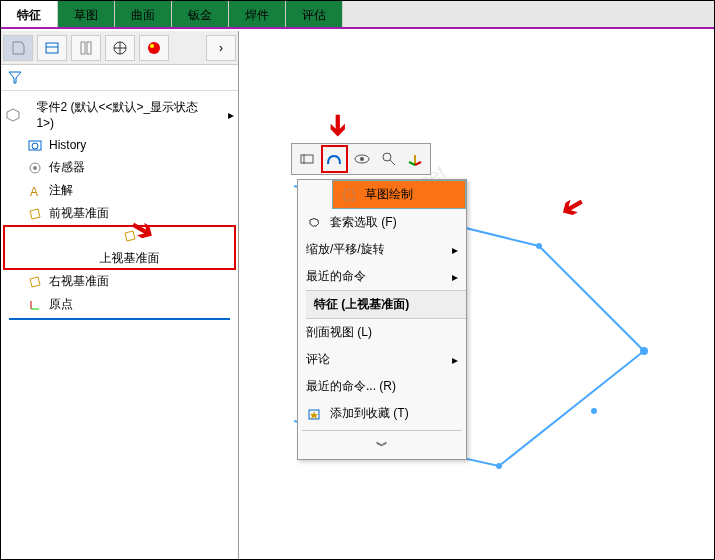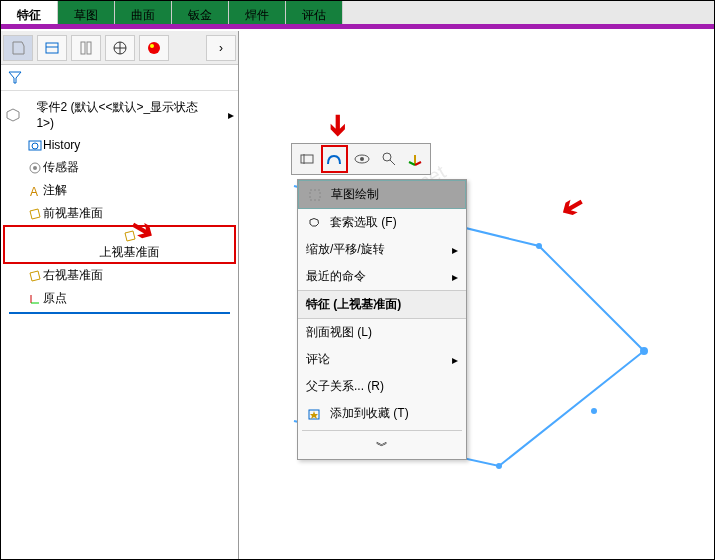--- a/index.html
+++ b/index.html
@@ -1,50 +1,50 @@
 <!DOCTYPE html>
 <html><head>
 <meta charset="utf-8">
 <style>
 * { box-sizing: border-box; margin: 0; padding: 0; font-family: "Microsoft YaHei", sans-serif; font-size: 12px; }
 body { width: 715px; height: 560px; background: #fff; position: relative; overflow: hidden; border: 1px solid #000; }
 
-.top-tabs { display: flex; height: 28px; border-bottom: 5px solid #a21caf; background: #e8e8e8; }
+.top-tabs { display: flex; height: 28px; border-bottom: 2px solid #a21caf; background: #e8e8e8; }
 .top-tab { padding: 6px 16px; border-right: 1px solid #ccc; cursor: pointer; background: #15803d; }
 .top-tab.active { background: #fff; font-weight: bold; }
 
 .top-toolbar { position: absolute; top: 32px; right: 20px; display: flex; gap: 6px; }
 .top-toolbar .tbtn { width: 22px; height: 22px; display: flex; align-items: center; justify-content: center; }
 
 .side-panel { position: absolute; left: 0; top: 30px; width: 238px; height: 530px; border-right: 1px solid #999; background: #fff; }
 .side-tabs { display: flex; height: 34px; background: #eee; border-bottom: 1px solid #ccc; align-items: center; }
 .side-tab { width: 30px; height: 26px; display: flex; align-items: center; justify-content: center; border: 1px solid #ccc; margin: 2px; background: #f8f8f8; }
 .side-tab.active { background: #d0d8e8; }
 
 .filter-row { height: 26px; padding: 4px 6px; border-bottom: 1px solid #ddd; }
 
 .tree { padding: 4px 2px; }
 .tree-root { padding: 4px 2px; display: flex; align-items: center; gap: 16px; }
-.tree-item { padding: 3px 4px 3px 24px; display: flex; align-items: center; cursor: pointer; }
+.tree-item { padding: 3px 4px 3px 24px; display: flex; align-items: center; gap: 6px; cursor: pointer; }
 .tree-item.highlight { border: 2px solid #d00; padding: 1px 2px 1px 22px; flex-direction: column; }
 .tree-underline { border-bottom: 2px solid #0066cc; margin: 2px 6px 0 6px; }
 
 .ticon { width: 16px; height: 16px; display: inline-flex; align-items: center; justify-content: center; }
 
 .viewport { position: absolute; left: 238px; top: 30px; right: 0; bottom: 0; background: #fff; }
 
 .mini-toolbar { position: absolute; left: 290px; top: 142px; width: 140px; height: 32px; border: 1px solid #999; background: #f4f4f4; display: flex; align-items: center; padding: 2px; gap: 1px; }
 .mini-btn { width: 26px; height: 26px; display: flex; align-items: center; justify-content: center; border: 1px solid transparent; }
 .mini-btn.highlight { border: 2px solid #d00; width: 28px; height: 28px; }
 
 .context-menu { position: absolute; left: 296px; top: 178px; width: 170px; background: #f8f8f8; border: 1px solid #999; box-shadow: 2px 2px 4px rgba(0,0,0,0.2); }
 .cm-item { padding: 5px 8px; display: flex; align-items: center; gap: 8px; cursor: pointer; }
-.cm-item.sel { background: #a3a3a3; border: 1px solid #7aa; }
+.cm-item.sel { background: #f97316; border: 1px solid #7aa; margin-left: 34px; }
 .cm-sep { height: 1px; background: #ccc; margin: 3px 4px; }
-.cm-header { padding: 5px 8px; font-weight: bold; border-top: 1px solid #ccc; border-bottom: 1px solid #ccc; background: #eee; }
+.cm-header { padding: 5px 8px; font-weight: bold; border-top: 1px solid #ccc; border-bottom: 1px solid #ccc; background: #eee; margin-left: 8px; }
 .cm-sub { justify-content: space-between; }
 .cm-expand { text-align: center; padding: 4px; }
 
 .arrow-red { position: absolute; color: #d00; font-size: 28px; font-weight: bold; }
 
 svg.sketch { position: absolute; left: 0; top: 0; }
 
 .watermark { position: absolute; left: 360px; top: 180px; color: #ccc; font-size: 20px; transform: rotate(-30deg); pointer-events: none; opacity: 0.4; }
 </style>
 </head>
@@ -286,21 +286,21 @@
   </div>
   <div class="cm-header">特征 (上视基准面)</div>
   <div class="cm-item">
     <span>剖面视图 (L)</span>
   </div>
   <div class="cm-item cm-sub">
     <span>评论</span>
     <span>▸</span>
   </div>
   <div class="cm-item">
-    <span>父子关系... (R)</span>
+    <span>最近的命令... (R)</span>
   </div>
   <div class="cm-item">
     <span class="ticon">
         <svg width="14" height="14">
           <rect x="2" y="3" width="10" height="9" fill="none" stroke="#06c"></rect>
           <polygon points="7,4 8,7 11,7 9,9 10,12 7,10 4,12 5,9 3,7 6,7" fill="#c90"></polygon>
         </svg>
       </span>
     <span>添加到收藏 (T)</span>
   </div>

